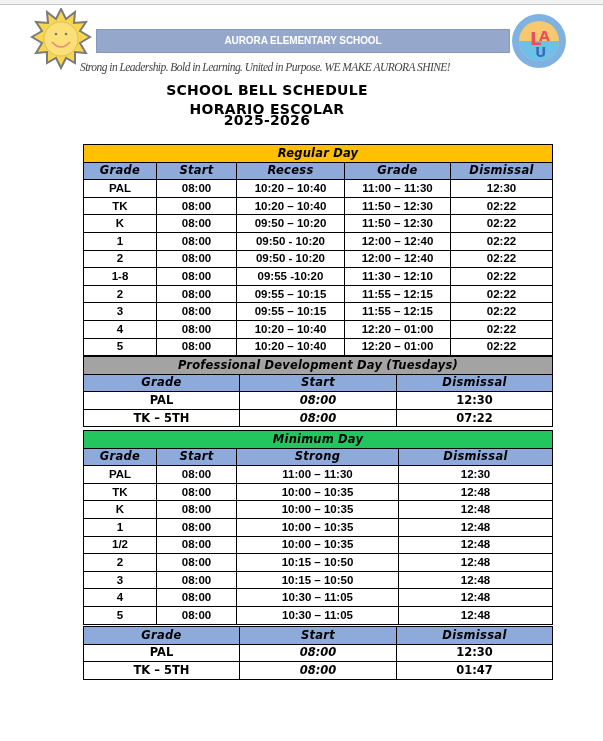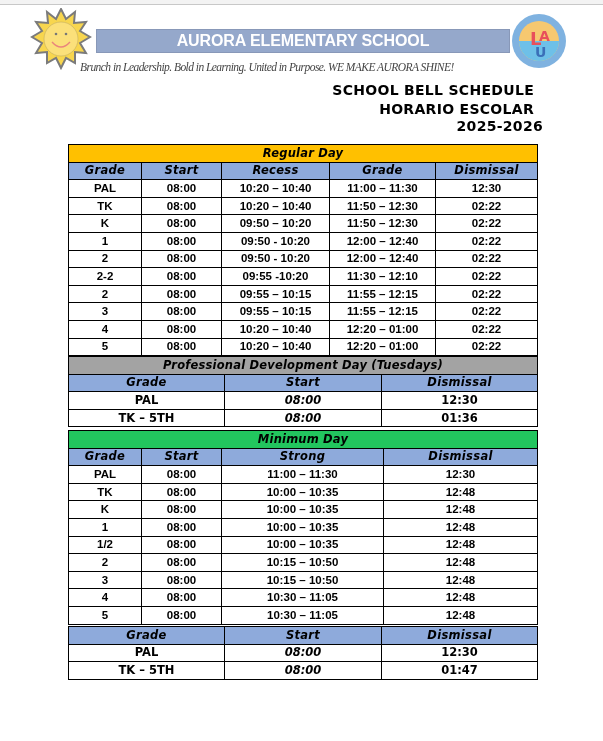--- a/index.html
+++ b/index.html
@@ -5,34 +5,34 @@
   * { box-sizing: border-box; margin: 0; padding: 0; }
   html, body { width: 603px; height: 741px; background: #ffffff; overflow: hidden; }
   body { position: relative; font-family: "DejaVu Sans", sans-serif; color: #000; }
   .topline { position: absolute; left: 0; top: 0; width: 603px; height: 5px; border-bottom: 1px solid #c8c8c8; background: #f3f3f3; }
   .sun { position: absolute; left: 26px; top: 8px; width: 70px; height: 62px; }
   .logo { position: absolute; left: 511px; top: 13px; width: 56px; height: 56px; }
   .banner {
     position: absolute; left: 96px; top: 29px; width: 414px; height: 24px;
     background: #95a8cb; border: 1px solid #8898b8;
     color: #ffffff; font-family: "Liberation Sans", sans-serif; font-weight: bold;
-    font-size: 16px; text-align: center; line-height: 22px; letter-spacing: -0.1px;
+    font-size: 10px; text-align: center; line-height: 22px; letter-spacing: -0.1px;
   }
   .motto {
     position: absolute; left: 80px; top: 61px; width: 450px; height: 16px;
     font-family: "Liberation Serif", serif; font-style: italic; font-size: 11.5px;
     color: #444; letter-spacing: -0.55px; white-space: nowrap;
   }
   .title {
-    position: absolute; left: 0; width: 534px; text-align: right;
+    position: absolute; left: 0; width: 534px; text-align: center;
     font-family: "DejaVu Sans", sans-serif; font-weight: bold; font-size: 14px; letter-spacing: 0.3px;
   }
-  .t1 { top: 82px; } .t2 { top: 101px; } .t3 { top: 118px; margin-left: 9px; }
-
-  .tbl { position: absolute; left: 68px; width: 469px; border-collapse: collapse; table-layout: fixed; padding-left: 24px; }
+  .t1 { top: 82px; } .t2 { top: 101px; } .t3 { top: 112px; }
+
+  .tbl { position: absolute; left: 83px; width: 469px; border-collapse: collapse; table-layout: fixed; padding-left: 24px; }
   .tbl td { border: 1px solid #000; text-align: center; padding: 0; height: 17.6px; line-height: 15px; white-space: nowrap; overflow: hidden; }
   .sec td { font-family: "DejaVu Sans", sans-serif; font-weight: bold; font-size: 11.5px; font-style: italic; letter-spacing: 0.2px; }
   .hdr td { background: #8eaadb; font-family: "DejaVu Sans", sans-serif; font-weight: bold; font-style: italic; font-size: 11.5px; letter-spacing: 0.3px; margin-left: 45px; }
   .row td { font-family: "Liberation Sans", sans-serif; font-weight: bold; font-size: 11.5px; background: #fff; }
   .row2 td { font-family: "DejaVu Sans", sans-serif; font-weight: bold; font-size: 11.5px; background: #fff; }
   .row2 td.it { font-style: italic; }
   .yellow td { background: #ffc000; }
   .green td { background: #a3a3a3; }
   .purple td { background: #22c55e; }
   .orange td { background: #f4b183; }
@@ -56,21 +56,21 @@
 
 <svg class="logo" viewBox="0 0 56 56">
   <circle cx="28" cy="28" r="27" fill="#7fb2e0"></circle>
   <circle cx="28" cy="28" r="20" fill="#f6c870"></circle>
   <path d="M8,28 A20,20 0 0,0 48,28 Z" fill="#6ec0e8"></path>
   <text x="19" y="32" font-family="DejaVu Sans, sans-serif" font-size="18" font-weight="bold" fill="#e8505b">L</text>
   <text x="28" y="28" font-family="DejaVu Sans, sans-serif" font-size="14" font-weight="bold" fill="#e8505b">A</text>
   <text x="24" y="44" font-family="DejaVu Sans, sans-serif" font-size="14" font-weight="bold" fill="#3a6fb8">U</text>
 </svg>
 
-<div class="motto">Brunch in Leadership. Bold in Learning. United in Purpose. WE MAKE AURORA SHINE!</div>
+<div class="motto">Strong in Leadership. Bold in Learning. United in Purpose. WE MAKE AURORA SHINE!</div>
 
 <div class="title t1">SCHOOL BELL SCHEDULE</div>
 <div class="title t2">HORARIO ESCOLAR</div>
 <div class="title t3">2025-2026</div>
 
 <table class="tbl" style="top:144px;">
   <colgroup>
       <col style="width:73px">
       <col style="width:80px">
       <col style="width:108px">
@@ -119,21 +119,21 @@
         <td>02:22</td>
       </tr>
       <tr class="row">
         <td>2</td>
         <td>08:00</td>
         <td>09:50 - 10:20</td>
         <td>12:00 – 12:40</td>
         <td>02:22</td>
       </tr>
       <tr class="row">
-        <td>2-2</td>
+        <td>1-8</td>
         <td>08:00</td>
         <td>09:55 -10:20</td>
         <td>11:30 – 12:10</td>
         <td>02:22</td>
       </tr>
       <tr class="row">
         <td>2</td>
         <td>08:00</td>
         <td>09:55 – 10:15</td>
         <td>11:55 – 12:15</td>
@@ -181,21 +181,21 @@
   </tbody>
     <tbody id="pd-body">
       <tr class="row2">
         <td>PAL</td>
         <td class="it">08:00</td>
         <td>12:30</td>
       </tr>
       <tr class="row2">
         <td>TK – 5TH</td>
         <td class="it">08:00</td>
-        <td>01:36</td>
+        <td>07:22</td>
       </tr>
     </tbody>
 </table>
 
 <table class="tbl" style="top:430px;">
   <colgroup>
       <col style="width:73px">
       <col style="width:80px">
       <col style="width:162px">
       <col style="width:154px">

